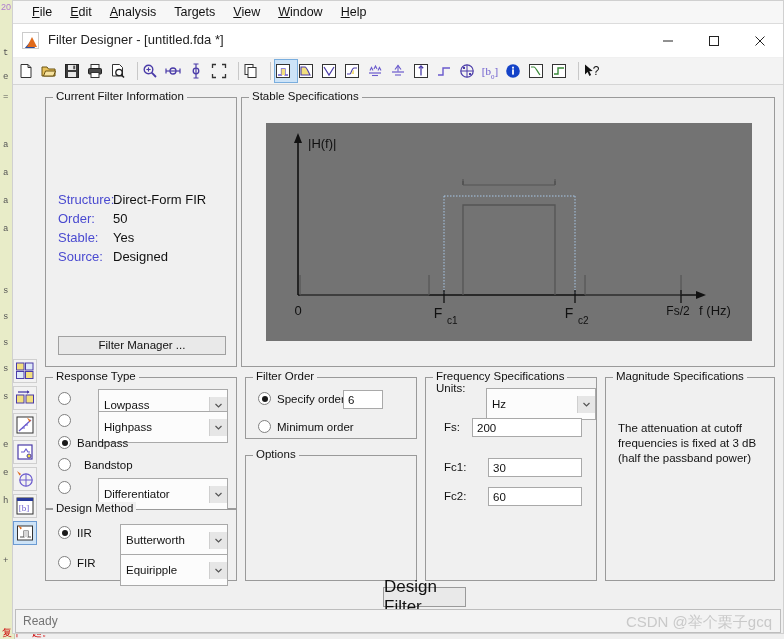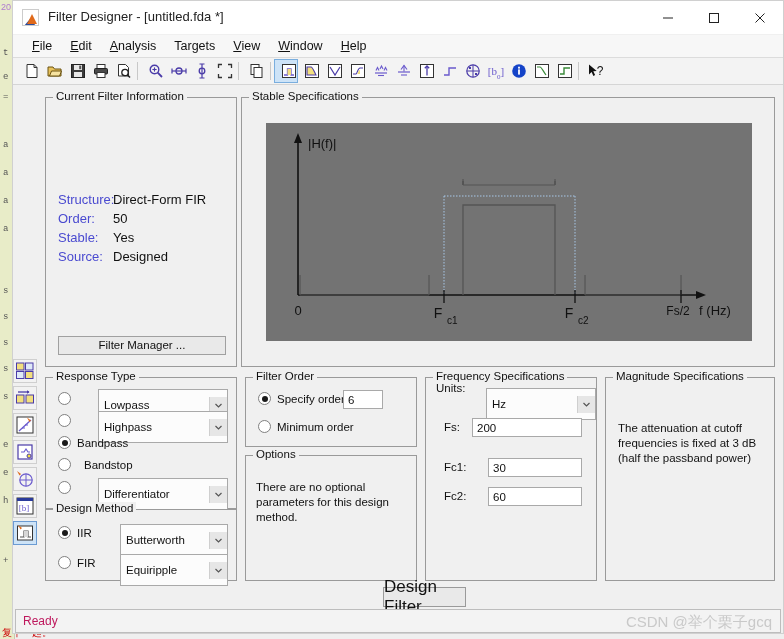--- a/index.html
+++ b/index.html
@@ -69,21 +69,21 @@
     font-size:12.5px;color:#111;padding:2px 9px;cursor:default;white-space:nowrap;
   }
   .menu-item u{text-decoration:underline;}
   
   #toolbar{
     height:27px;background:#f3f3f3;border-bottom:1px solid #d5d5d5;
     display:flex;align-items:center;padding-left:5px;box-sizing:border-box;
   }
   .tb-btn{
     width:22px;height:22px;margin-right:1px;position:relative;
-    display:flex;align-items:center;justify-content:flex-end;cursor:default;
+    display:flex;align-items:center;justify-content:flex-start;cursor:default;
   }
   .tb-btn.active{background:#cde3f7;outline:1px solid #7aaede;}
   .tb-sep{
     width:1px;height:18px;background:#c8c8c8;margin:0 4px;
   }
   
   #bodyarea{
     position:absolute;left:0;top:84px;width:770px;height:525px;
   }
   
@@ -118,21 +118,21 @@
   }
   
   #fspec{left:228px;top:12px;width:534px;height:270px;}
   #plotbox{
     position:absolute;left:24px;top:25px;width:486px;height:218px;
     background:#737373;
   }
   
   #resp{left:32px;top:292px;width:192px;height:132px;}
   #dmeth{left:32px;top:424px;width:192px;height:72px;}
-  #forder{left:232px;top:292px;width:172px;height:70px;}
+  #forder{left:232px;top:292px;width:172px;height:62px;}
   #opts{left:232px;top:370px;width:172px;height:126px;}
   #freqspec{left:412px;top:292px;width:172px;height:204px;}
   #magspec{left:592px;top:292px;width:170px;height:204px;}
 
   .radio-row{position:absolute;display:flex;align-items:center;}
   .radio{
     width:13px;height:13px;border-radius:50%;border:1px solid #808080;
     background:#fff;box-sizing:border-box;position:relative;flex:none;cursor:default;
   }
   .radio.on::after{
@@ -167,21 +167,21 @@
     background:#e9e9e9;border:1px solid #9a9a9a;box-sizing:border-box;
     font-size:17px;color:#111;display:flex;align-items:center;
     justify-content:center;cursor:default;
   }
   
   #statusbar{
     position:absolute;left:2px;top:608px;width:766px;height:24px;
     background:#f3f3f3;border:1px solid #bdbdbd;box-sizing:border-box;
     display:flex;align-items:center;
   }
-  #status-text{font-size:12px;color:#be185d;padding-left:7px;}
+  #status-text{font-size:12px;color:#737373;padding-left:7px;}
   #watermark{
     position:absolute;right:8px;top:3px;font-size:15px;color:#c9c9c9;
     white-space:nowrap;
   }
 </style>
 </head>
 <body>
 
 <div id="bg-left">
   <div class="bgnum">20</div>
@@ -199,55 +199,55 @@
   <div class="bgtxt" style="top:392px;">s</div>
   <div class="bgtxt" style="top:440px;">e</div>
   <div class="bgtxt" style="top:468px;">e</div>
   <div class="bgtxt" style="top:496px;">h</div>
   <div class="bgtxt" style="top:556px;">+</div>
 </div>
 <div id="bg-bottom-txt">复个一起。</div>
 
 <div id="window">
 
-  <div id="titlebar">
-    <div id="app-icon">
-      <div class="tri1"></div>
-        <div class="tri2"></div>
-    </div>
-    <div id="title-text">Filter Designer -  [untitled.fda *]</div>
-
-    <div class="winbtn" id="btn-min">
-      <svg width="12" height="12" viewBox="0 0 12 12">
-        <line x1="1" y1="6" x2="11" y2="6" stroke="#222" stroke-width="1"></line>
-      </svg>
-    </div>
-    <div class="winbtn" id="btn-max">
-      <svg width="12" height="12" viewBox="0 0 12 12">
-        <rect x="1.5" y="1.5" width="9" height="9" fill="none" stroke="#222" stroke-width="1"></rect>
-      </svg>
-    </div>
-    <div class="winbtn" id="btn-close">
-      <svg width="12" height="12" viewBox="0 0 12 12">
-        <line x1="1.5" y1="1.5" x2="10.5" y2="10.5" stroke="#222" stroke-width="1"></line>
-        <line x1="10.5" y1="1.5" x2="1.5" y2="10.5" stroke="#222" stroke-width="1"></line>
-      </svg>
-    </div>
-  </div>
-
   <div id="menubar">
     <div class="menu-item"><u>F</u><span>ile</span></div>
     <div class="menu-item"><u>E</u>dit</div>
     <div class="menu-item"><u>A</u>nalysis</div>
     <div class="menu-item">Tar<u>g</u>ets</div>
     <div class="menu-item"><u>V</u>iew</div>
     <div class="menu-item"><u>W</u>indow</div>
     <div class="menu-item"><u>H</u>elp</div>
   </div>
 
+  <div id="titlebar">
+    <div id="app-icon">
+      <div class="tri1"></div>
+        <div class="tri2"></div>
+    </div>
+    <div id="title-text">Filter Designer -  [untitled.fda *]</div>
+
+    <div class="winbtn" id="btn-min">
+      <svg width="12" height="12" viewBox="0 0 12 12">
+        <line x1="1" y1="6" x2="11" y2="6" stroke="#222" stroke-width="1"></line>
+      </svg>
+    </div>
+    <div class="winbtn" id="btn-max">
+      <svg width="12" height="12" viewBox="0 0 12 12">
+        <rect x="1.5" y="1.5" width="9" height="9" fill="none" stroke="#222" stroke-width="1"></rect>
+      </svg>
+    </div>
+    <div class="winbtn" id="btn-close">
+      <svg width="12" height="12" viewBox="0 0 12 12">
+        <line x1="1.5" y1="1.5" x2="10.5" y2="10.5" stroke="#222" stroke-width="1"></line>
+        <line x1="10.5" y1="1.5" x2="1.5" y2="10.5" stroke="#222" stroke-width="1"></line>
+      </svg>
+    </div>
+  </div>
+
   <div id="toolbar">
 
     <div class="tb-btn">
       <svg width="16" height="16" viewBox="0 0 16 16">
           <path d="M3 1.5h7l3 3V14.5H3z" fill="#fff" stroke="#333" stroke-width="1"></path>
           <path d="M10 1.5v3h3" fill="none" stroke="#333" stroke-width="1"></path>
         </svg>
     </div>
 
     <div class="tb-btn">
@@ -647,21 +647,20 @@
       <div class="textfield" style="left:97px;top:12px;width:40px;">6</div>
 
       <div class="radio-row" style="left:12px;top:42px;">
         <span class="radio"></span>
         <span class="rlabel">Minimum order</span>
       </div>
     </div>
 
     <div class="group" id="opts">
       <span class="glabel">Options</span>
-      <div class="para" style="left:10px;top:24px;width:152px;">There are no optional parameters for this design method.</div>
     </div>
 
     <div class="group" id="freqspec">
       <span class="glabel">Frequency Specifications</span>
 
       <span class="lbl" style="left:10px;top:4px;">Units:</span>
       <div class="combo" style="left:48px;top:10px;width:110px;">
         <span class="ctext">Hz</span>
         <span class="carrow">
           <svg width="9" height="9" viewBox="0 0 9 9">

